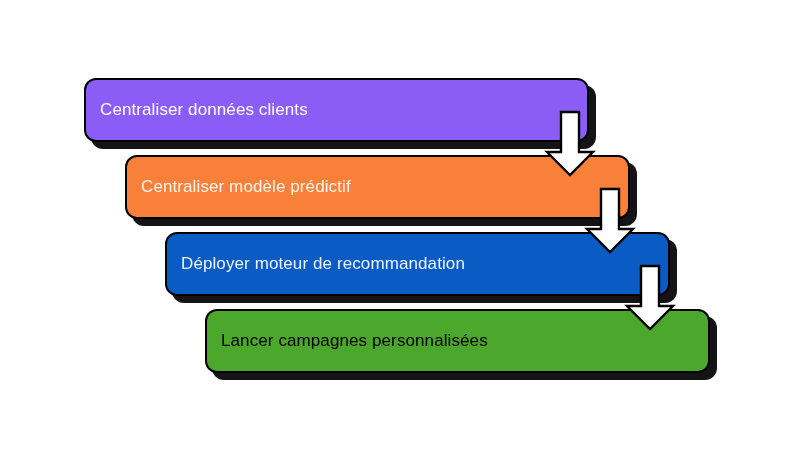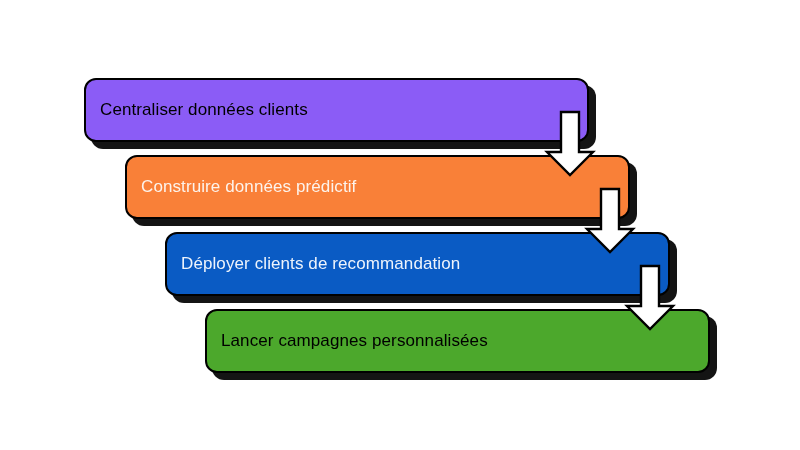--- a/index.html
+++ b/index.html
@@ -46,29 +46,29 @@
     display: block;
     overflow: visible;
   }
 </style>
 </head>
 <body>
 
 <div id="canvas">
 
   <div class="step-box" style="left: 84px; top: 78px; width: 505px; height: 64px; background: rgb(139, 92, 246); z-index: 1;">
-    <span class="step-label" style="color: #000000;">Centraliser données clients</span>
+    <span class="step-label" style="color: #ffffff;">Centraliser données clients</span>
   </div>
 
   <div class="step-box" style="left: 125px; top: 155px; width: 505px; height: 64px; background: rgb(249, 128, 56); z-index: 2;">
-    <span class="step-label" style="color: rgb(253, 243, 236);">Construire données prédictif</span>
+    <span class="step-label" style="color: rgb(253, 243, 236);">Centraliser modèle prédictif</span>
   </div>
 
   <div class="step-box" style="left: 165px; top: 232px; width: 505px; height: 64px; background: rgb(10, 91, 196); z-index: 3;">
-    <span class="step-label" style="color: rgb(238, 244, 252);">Déployer clients de recommandation</span>
+    <span class="step-label" style="color: rgb(238, 244, 252);">Déployer moteur de recommandation</span>
   </div>
 
   <div class="step-box" style="left: 205px; top: 309px; width: 505px; height: 64px; background: rgb(76, 168, 44); z-index: 4;">
     <span class="step-label" style="color: #000000;">Lancer campagnes personnalisées</span>
   </div>
 
   <div class="arrow-connector" style="left: 546px; top: 112px; width: 48px; height: 64px;">
     <svg viewBox="0 0 48 64" width="48" height="64" aria-hidden="true">
       <path d="M15 0 L33 0 L33 40 L47 40 L24 63 L1 40 L15 40 Z" fill="#ffffff" stroke="#000000" stroke-width="2.4" stroke-linejoin="miter"></path>
     </svg>

